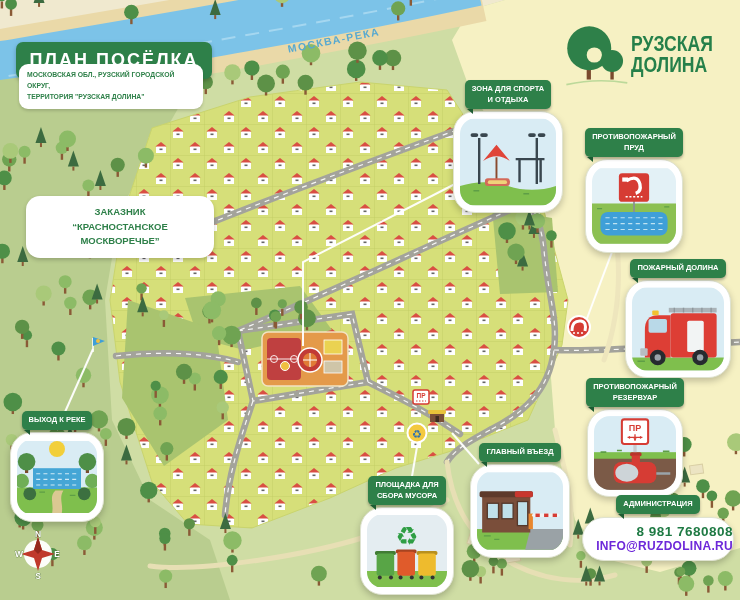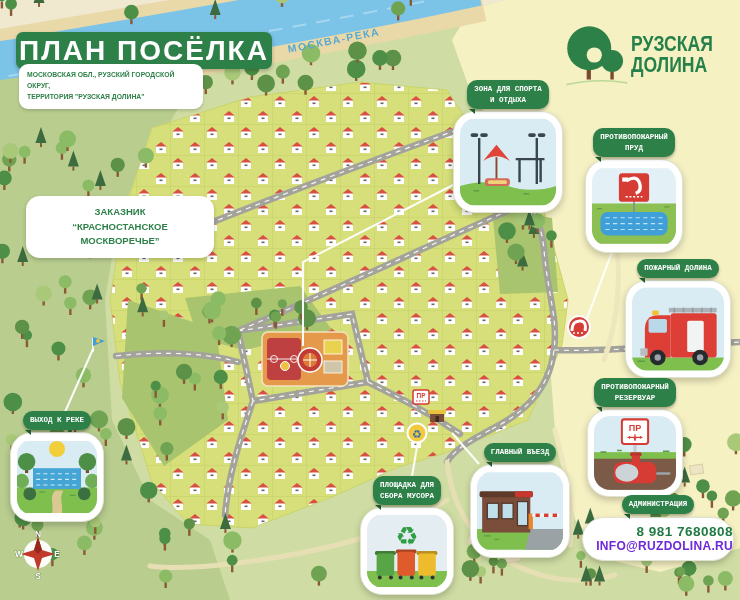--- a/index.html
+++ b/index.html
@@ -1,44 +1,44 @@
 <!DOCTYPE html>
 <html><head>
 <meta charset="utf-8">
 <style>
   html,body{margin:0;padding:0;}
   body{font-family:"Liberation Sans",sans-serif;}
   #stage{position:relative;width:740px;height:600px;overflow:hidden;background:#cfdda4;}
   #map-canvas{position:absolute;left:0;top:0;}
 
   
-  .plan-banner{position:absolute;left:16px;top:32px;width:256px;height:37px;background:#2e8049;border-radius:7px;
-    display:flex;align-items:center;justify-content:center;color:#fff;font-weight:bold;font-size:28px;
+  .plan-banner{position:absolute;left:16px;top:42px;width:196px;height:37px;background:#2e8049;border-radius:7px;
+    display:flex;align-items:center;justify-content:center;color:#fff;font-weight:bold;font-size:18px;
     letter-spacing:2px;box-shadow:0 2px 4px rgba(0,0,0,.25);}
   .plan-sub{position:absolute;left:19px;top:64px;width:168px;background:#fff;border-radius:9px;padding:6px 8px;
     color:#2e8049;font-weight:bold;font-size:6.8px;line-height:1.6;white-space:pre-line;
     box-shadow:0 2px 3px rgba(0,0,0,.15);}
 
   
   .logo{position:absolute;left:563px;top:16px;width:170px;display:flex;align-items:center;}
   .logo-text{color:#25804a;font-weight:800;font-size:22px;line-height:.95;transform:scaleX(.8);
     transform-origin:left center;letter-spacing:0;}
 
   
   .river-label{position:absolute;left:287px;top:34px;color:#58a9d0;font-weight:bold;font-size:10.5px;
     letter-spacing:1.5px;transform:rotate(-11deg);}
   .reserve-bubble{position:absolute;left:26px;top:196px;width:148px;background:#fff;border-radius:14px;
     padding:9px 20px;text-align:center;color:#2e8049;font-weight:bold;font-size:9.5px;line-height:1.55;
     white-space:pre-line;box-shadow:0 2px 4px rgba(0,0,0,.2);}
 
   
   .callout{position:absolute;text-align:center;}
-  .callout-label{position:relative;display:inline-block;background:#2e8049;color:#fff;border-radius:10px;
+  .callout-label{position:relative;display:inline-block;background:#2e8049;color:#fff;border-radius:5px;
     padding:4px 7px;font-size:7.5px;font-weight:bold;line-height:1.4;white-space:pre-line;
-    box-shadow:0 2px 3px rgba(0,0,0,.3);z-index:2;font-family:Liberation Mono, monospace;}
+    box-shadow:0 2px 3px rgba(0,0,0,.3);z-index:2;}
   .callout-label::after{content:"";position:absolute;left:2px;bottom:-5px;
     border-top:5px solid #1d5c33;border-left:6px solid transparent;}
   .callout-card{background:#fff;border-radius:22px;padding:6px;box-shadow:0 3px 7px rgba(0,0,0,.22);
     border:1px solid #dfe3d0;margin-top:2px;display:inline-block;}
   .callout-card .ill{display:block;border-radius:16px;overflow:hidden;}
 
   .admin-pill{background:#fff;border-radius:22px;width:150px;height:42px;margin-top:3px;
     display:flex;flex-direction:column;align-items:flex-end;justify-content:center;
     box-shadow:0 3px 6px rgba(0,0,0,.22);border:1px solid #dfe3d0;}
   .admin-phone{color:#1f7a44;font-weight:800;font-size:13.5px;letter-spacing:.5px;}

